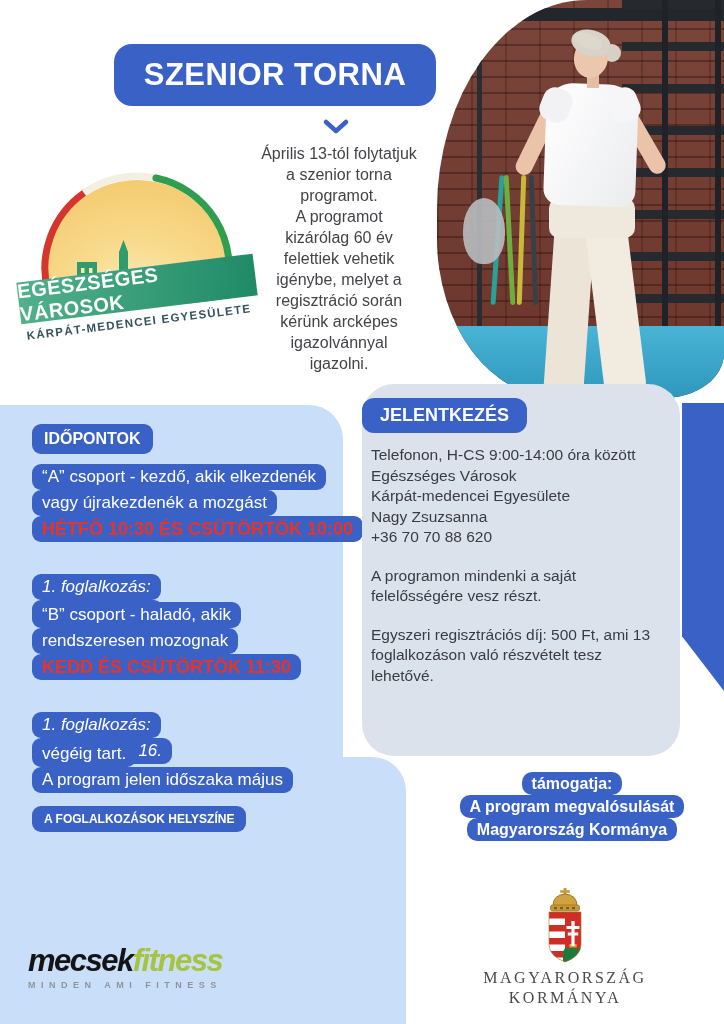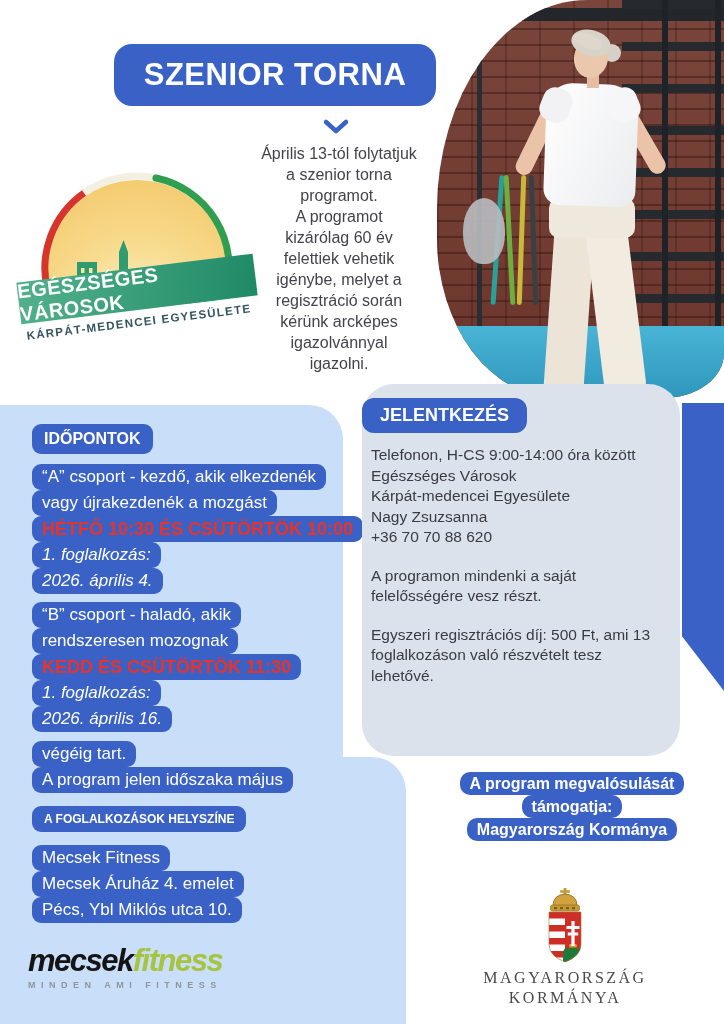--- a/index.html
+++ b/index.html
@@ -38,21 +38,21 @@
 
   
   .badge{display:inline-block;background:#3a62c6;color:#fff;font-weight:800;border-radius:9px;padding:6px 12px;}
   .badge-idopontok{left:32px;top:424px;font-size:16px;}
   .badge-venue{left:32px;top:806px;font-size:12px;}
   .pill-group{z-index:2;}
   .pill-line{height:26px;line-height:26px;white-space:nowrap;}
   .pill{display:inline-block;background:#3a62c6;color:#fff;font-size:17px;font-weight:500;
         padding:0 10px;border-radius:9px;height:26px;line-height:26px;}
   .pill.red{color:#e8332a;font-weight:800;font-size:18px;}
-  .pill.it{font-style:italic;}
+  .pill.it{font-style:italic;margin-top:32px;}
   .group-a{left:32px;top:464px;}
   .group-b{left:32px;top:602px;}
   .duration{left:32px;top:741px;}
   .venue-lines{left:32px;top:845px;}
 
   
   .panel-gray{left:362px;top:384px;width:318px;height:372px;background:#dbe2ec;border-radius:32px;
               text-align:left;z-index:2;}
   .badge-jel{margin-top:14px;font-size:18px;border-radius:12px;padding:7px 18px;}
   .reg-para{width:300px;margin:0 auto 18px auto;color:#3b3b42;font-size:15.5px;line-height:20.5px;}
@@ -237,45 +237,40 @@
     <div class="pill-line"><span class="pill it">1. foglalkozás:</span></div>
     <div class="pill-line"><span class="pill it">2026. április 16.</span></div>
   </div>
 
   <div class="abs pill-group duration">
     <div class="pill-line"><span class="pill">végéig tart.</span></div>
     <div class="pill-line"><span class="pill">A program jelen időszaka május</span></div>
   </div>
 
   <div class="abs badge badge-venue">A FOGLALKOZÁSOK HELYSZÍNE</div>
-  <div class="abs pill-group venue-lines">
-    <div class="pill-line"><span class="pill">Mecsek Fitness</span></div>
-    <div class="pill-line"><span class="pill">Mecsek Áruház 4. emelet</span></div>
-    <div class="pill-line"><span class="pill">Pécs, Ybl Miklós utca 10.</span></div>
-  </div>
 
   <div class="abs panel-gray">
     <div class="badge badge-jel">JELENTKEZÉS</div>
     <div class="reg-para first pre">Telefonon, H-CS 9:00-14:00 óra között
 Egészséges Városok
 Kárpát-medencei Egyesülete
 Nagy Zsuzsanna
 +36 70 70 88 620</div>
     <div class="reg-para pre">A programon mindenki a saját
 felelősségére vesz részt.</div>
     <div class="reg-para pre">Egyszeri regisztrációs díj: 500 Ft, ami 13
 foglalkozáson való részvételt tesz
 lehetővé.</div>
   </div>
 
   <div class="abs right-band"></div>
 
   <div class="abs sponsor">
+    <div class="pill-line"><span class="pill">támogatja:</span></div>
     <div class="pill-line"><span class="pill">A program megvalósulását</span></div>
-    <div class="pill-line"><span class="pill">támogatja:</span></div>
     <div class="pill-line"><span class="pill">Magyarország Kormánya</span></div>
   </div>
 
   <svg class="abs coa" width="60" height="78" viewBox="0 0 60 78">
     <defs>
       <clipPath id="shieldL">
           <path d="M14 24 H30 V76 Q14 68 14 56 Z M14 24 H30 V74 Q14 68 14 56 V24 Z"></path>
         </clipPath>
       <clipPath id="shield">
           <path d="M14 24 H46 V56 Q46 68 30 74 Q14 68 14 56 Z"></path>

